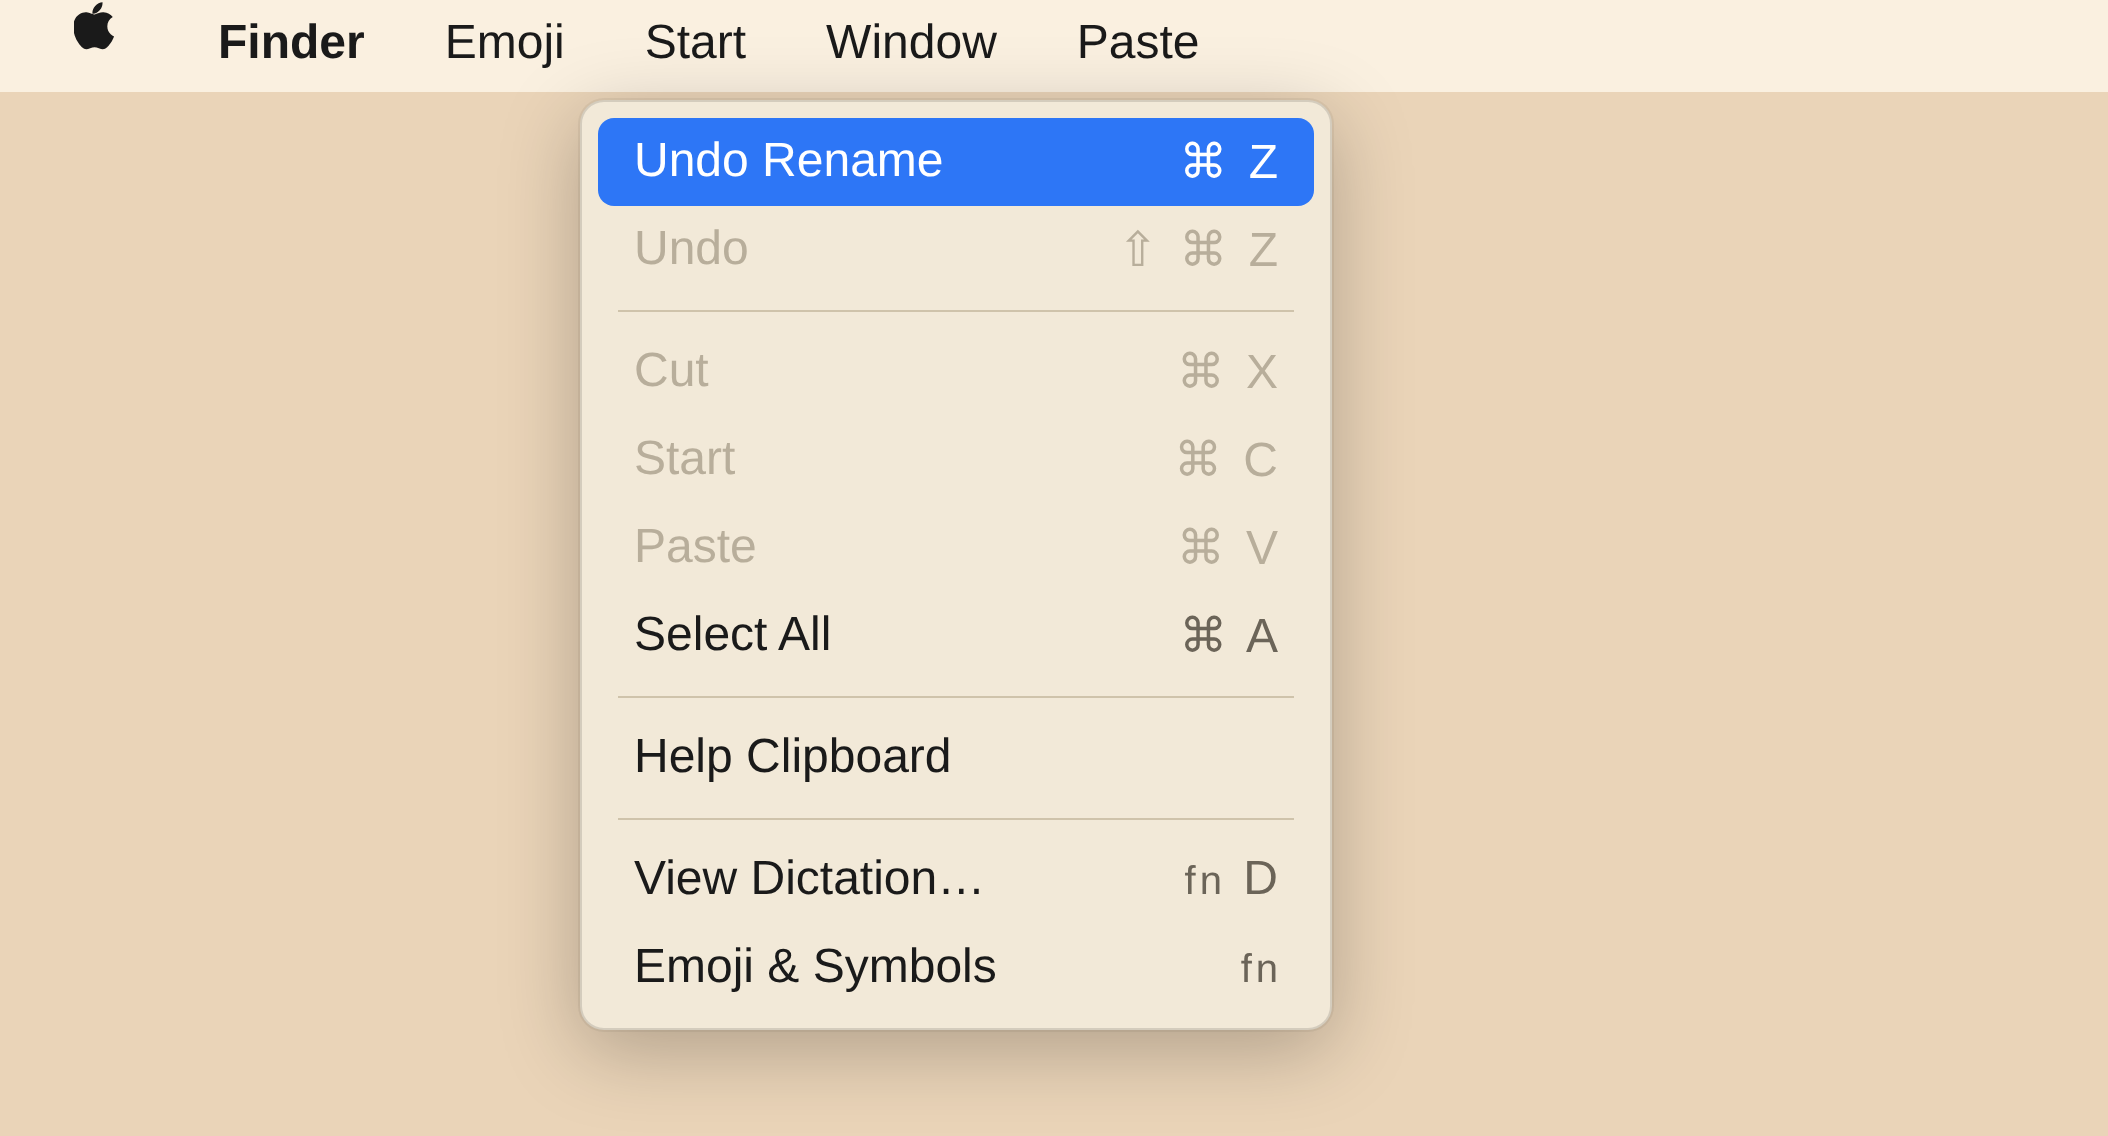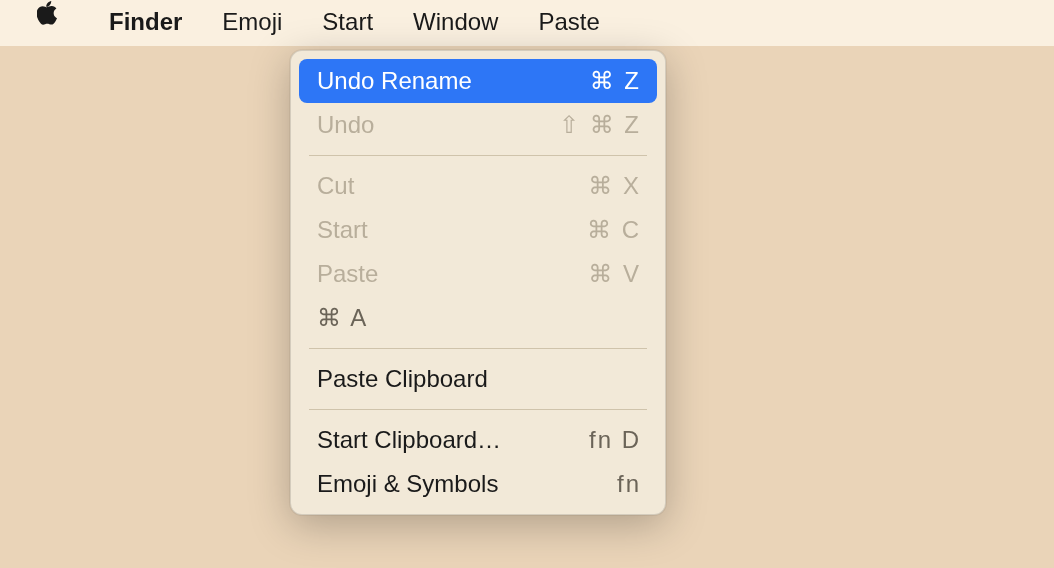--- a/index.html
+++ b/index.html
@@ -93,21 +93,21 @@
     }
     .dropdown-item.disabled .shortcut {
       color: #b8ae9b;
     }
     .divider {
       height: 1px;
       background: #cfc3ab;
       margin: 8px 10px;
     }
     .fn {
-      font-size: 24px;
+      font-size: 20px;
     }
   </style>
 </head>
 <body>
 
 <div class="menubar">
   <div class="apple-logo">
     <svg viewBox="0 0 170 200">
       <path d="M150.9 148.8c-2.8 6.5-6.2 12.5-10 18-5.3 7.5-9.6 12.7-12.9 15.6-5.2 4.7-10.7 7.1-16.6 7.3-4.3 0-9.4-1.2-15.4-3.7-6-2.4-11.5-3.6-16.5-3.6-5.3 0-10.9 1.2-17 3.6-6.1 2.5-11 3.8-14.8 3.9-5.7.2-11.3-2.3-16.9-7.5-3.6-3.1-8.1-8.5-13.5-16.3-5.8-8.3-10.6-17.9-14.3-28.9C-1.1 125.4-3 114-3 103.1c0-12.5 2.7-23.3 8.1-32.4 4.2-7.3 9.9-13 17-17.2 7.1-4.2 14.7-6.3 22.9-6.5 4.5 0 10.5 1.4 17.9 4.2 7.4 2.8 12.1 4.2 14.2 4.2 1.5 0 6.8-1.6 15.7-4.9 8.4-3 15.5-4.3 21.4-3.8 15.8 1.3 27.7 7.5 35.6 18.8-14.2 8.6-21.2 20.6-21 36 .1 12 4.5 22 13 30 3.9 3.7 8.2 6.6 13 8.6zm-40.7-137c0 9.3-3.4 18-10.2 26.1-8.2 9.6-18 15.2-28.7 14.3-.1-1.1-.2-2.3-.2-3.5 0-9 3.9-18.6 10.9-26.4 3.5-4 7.9-7.3 13.2-9.9C100.5 9.8 105.5 8.3 110.2 8c.1 1.3.1 2.6 0 3.8z"></path>
     </svg>
@@ -137,33 +137,34 @@
   </div>
   <div class="dropdown-item disabled">
     <span>Start</span>
     <span class="shortcut">⌘ C</span>
   </div>
   <div class="dropdown-item disabled">
     <span>Paste</span>
     <span class="shortcut">⌘ V</span>
   </div>
   <div class="dropdown-item">
+    <span>Select All</span>
     <span class="shortcut">⌘ A</span>
   </div>
 
   <div class="divider"></div>
 
   <div class="dropdown-item">
-    <span>Paste Clipboard</span>
+    <span>Help Clipboard</span>
     <span class="shortcut"></span>
   </div>
 
   <div class="divider"></div>
 
   <div class="dropdown-item">
-    <span>Start Clipboard…</span>
+    <span>View Dictation…</span>
     <span class="shortcut"><span class="fn">fn</span> <span>D</span></span>
   </div>
   <div class="dropdown-item">
     <span>Emoji &amp; Symbols</span>
     <span class="shortcut"><span class="fn">fn</span></span>
   </div>
 </div>
 
 </body></html>

